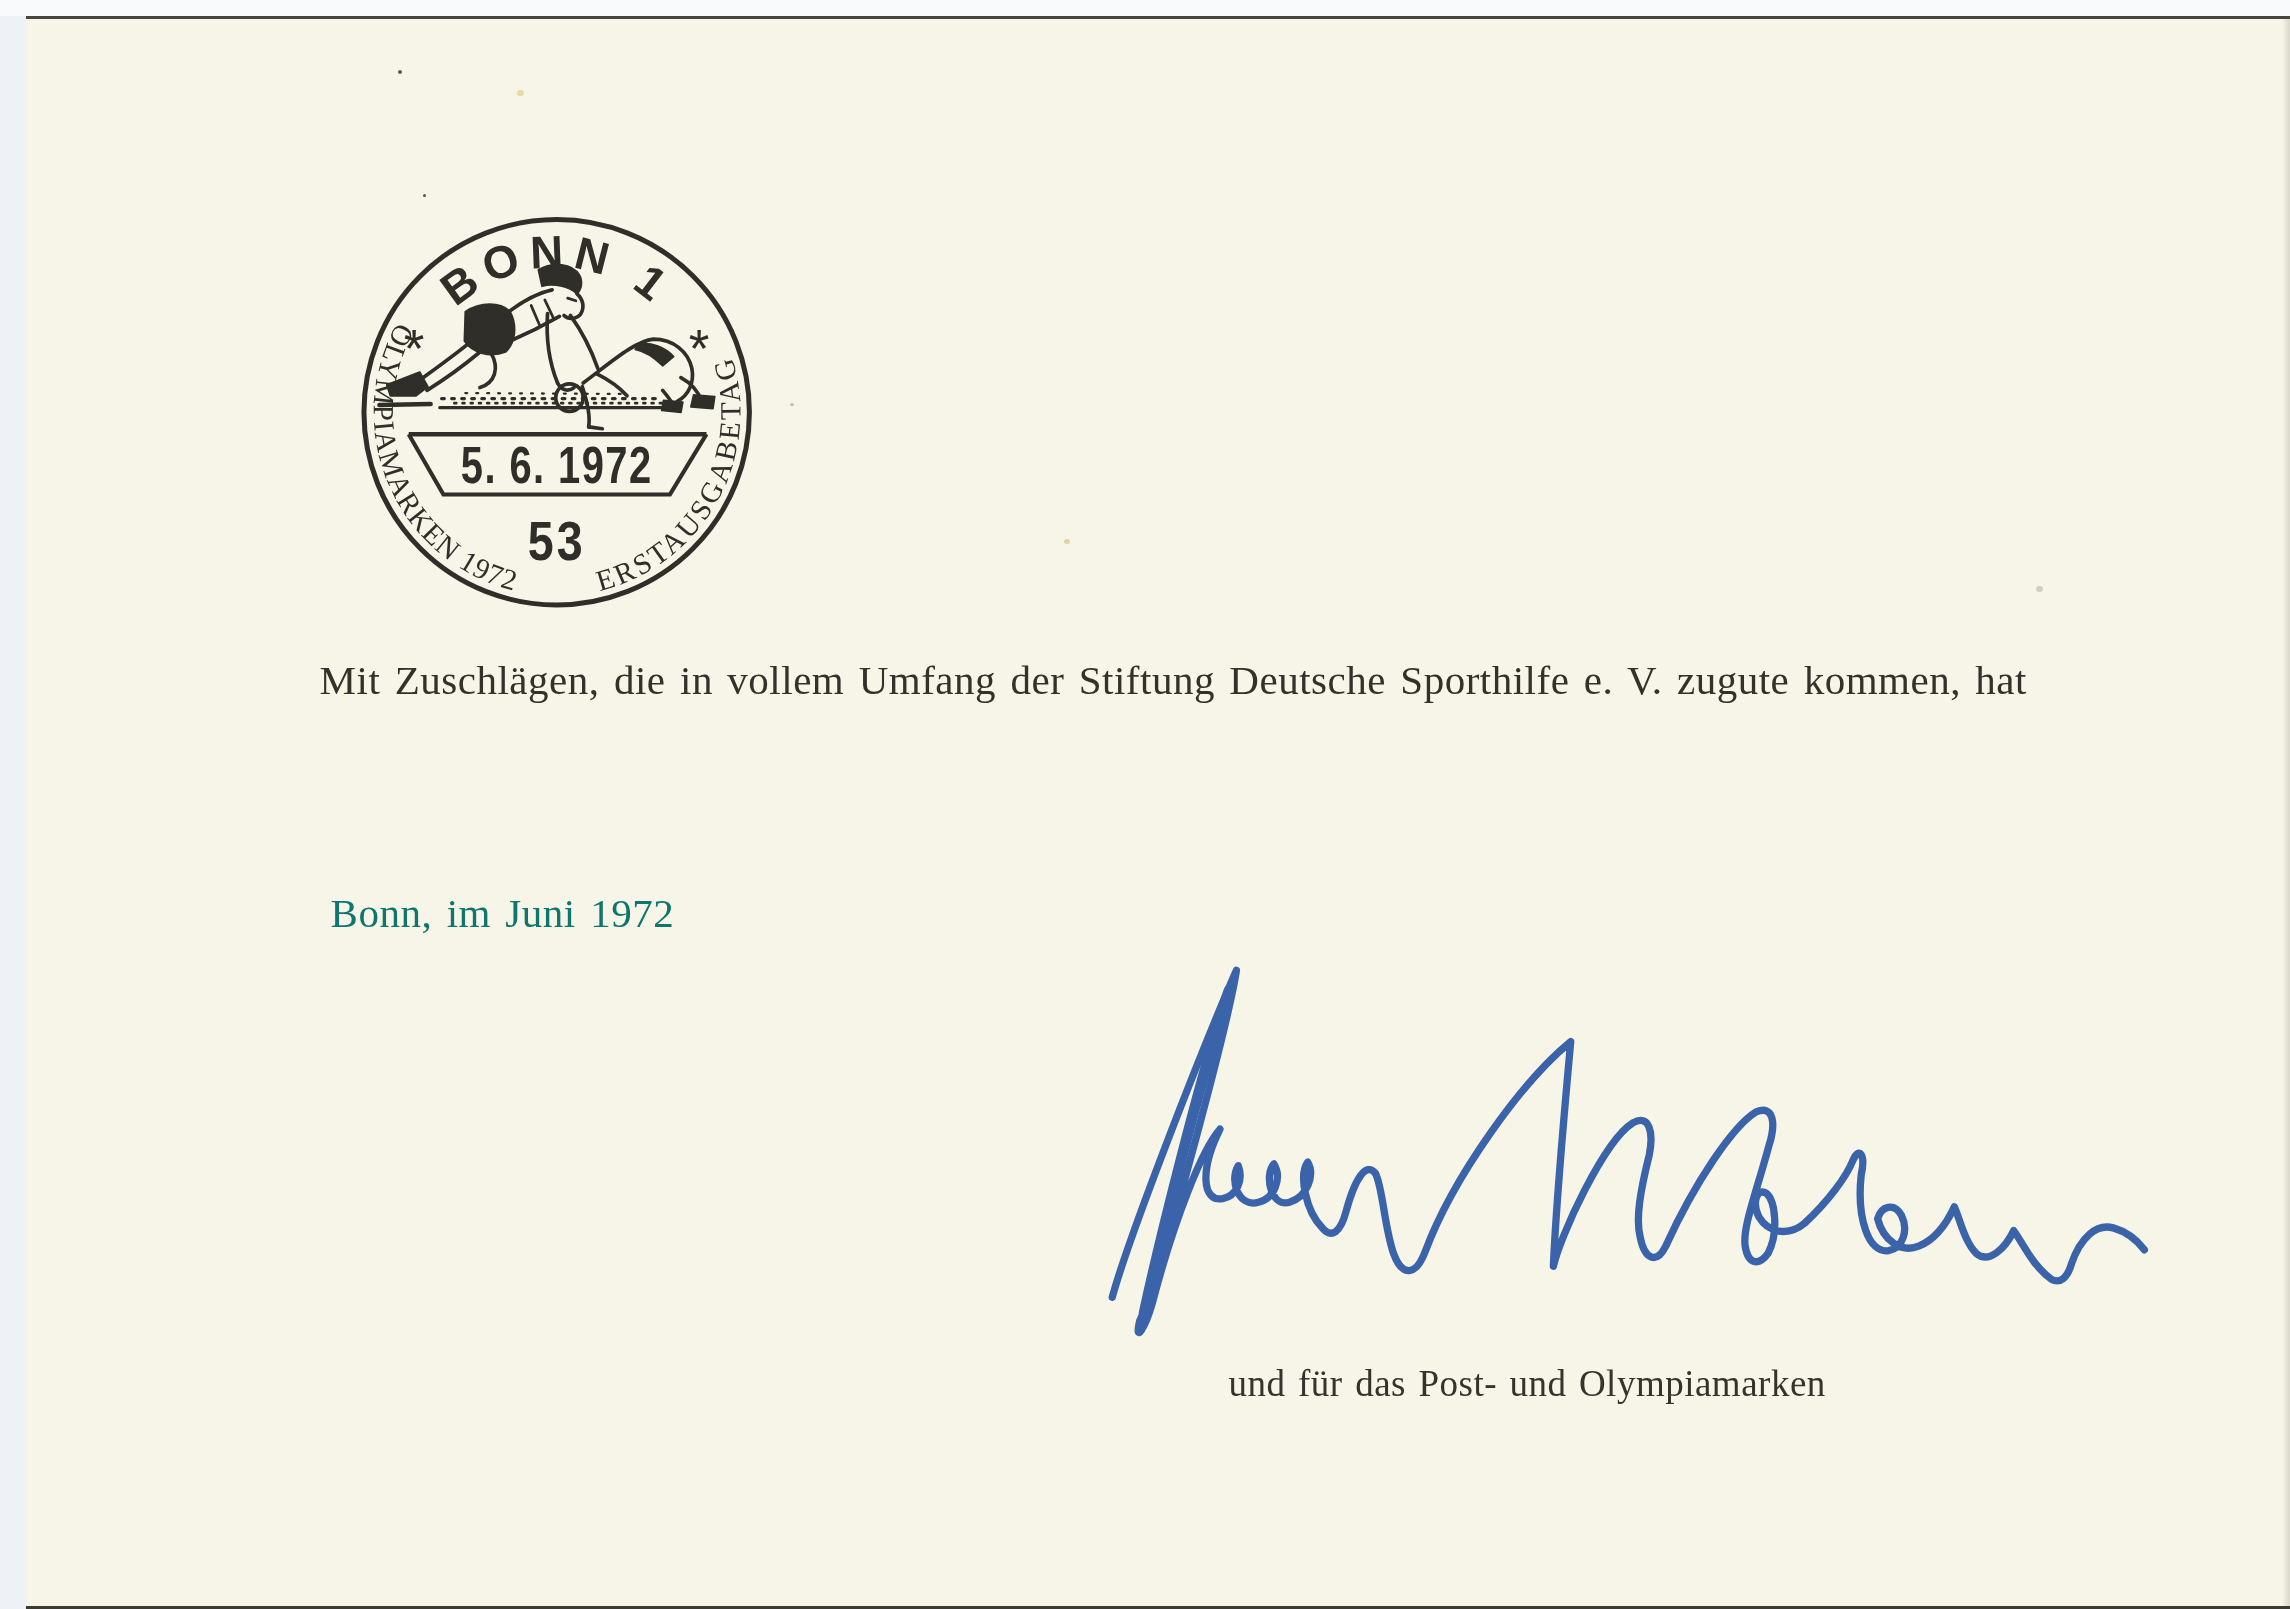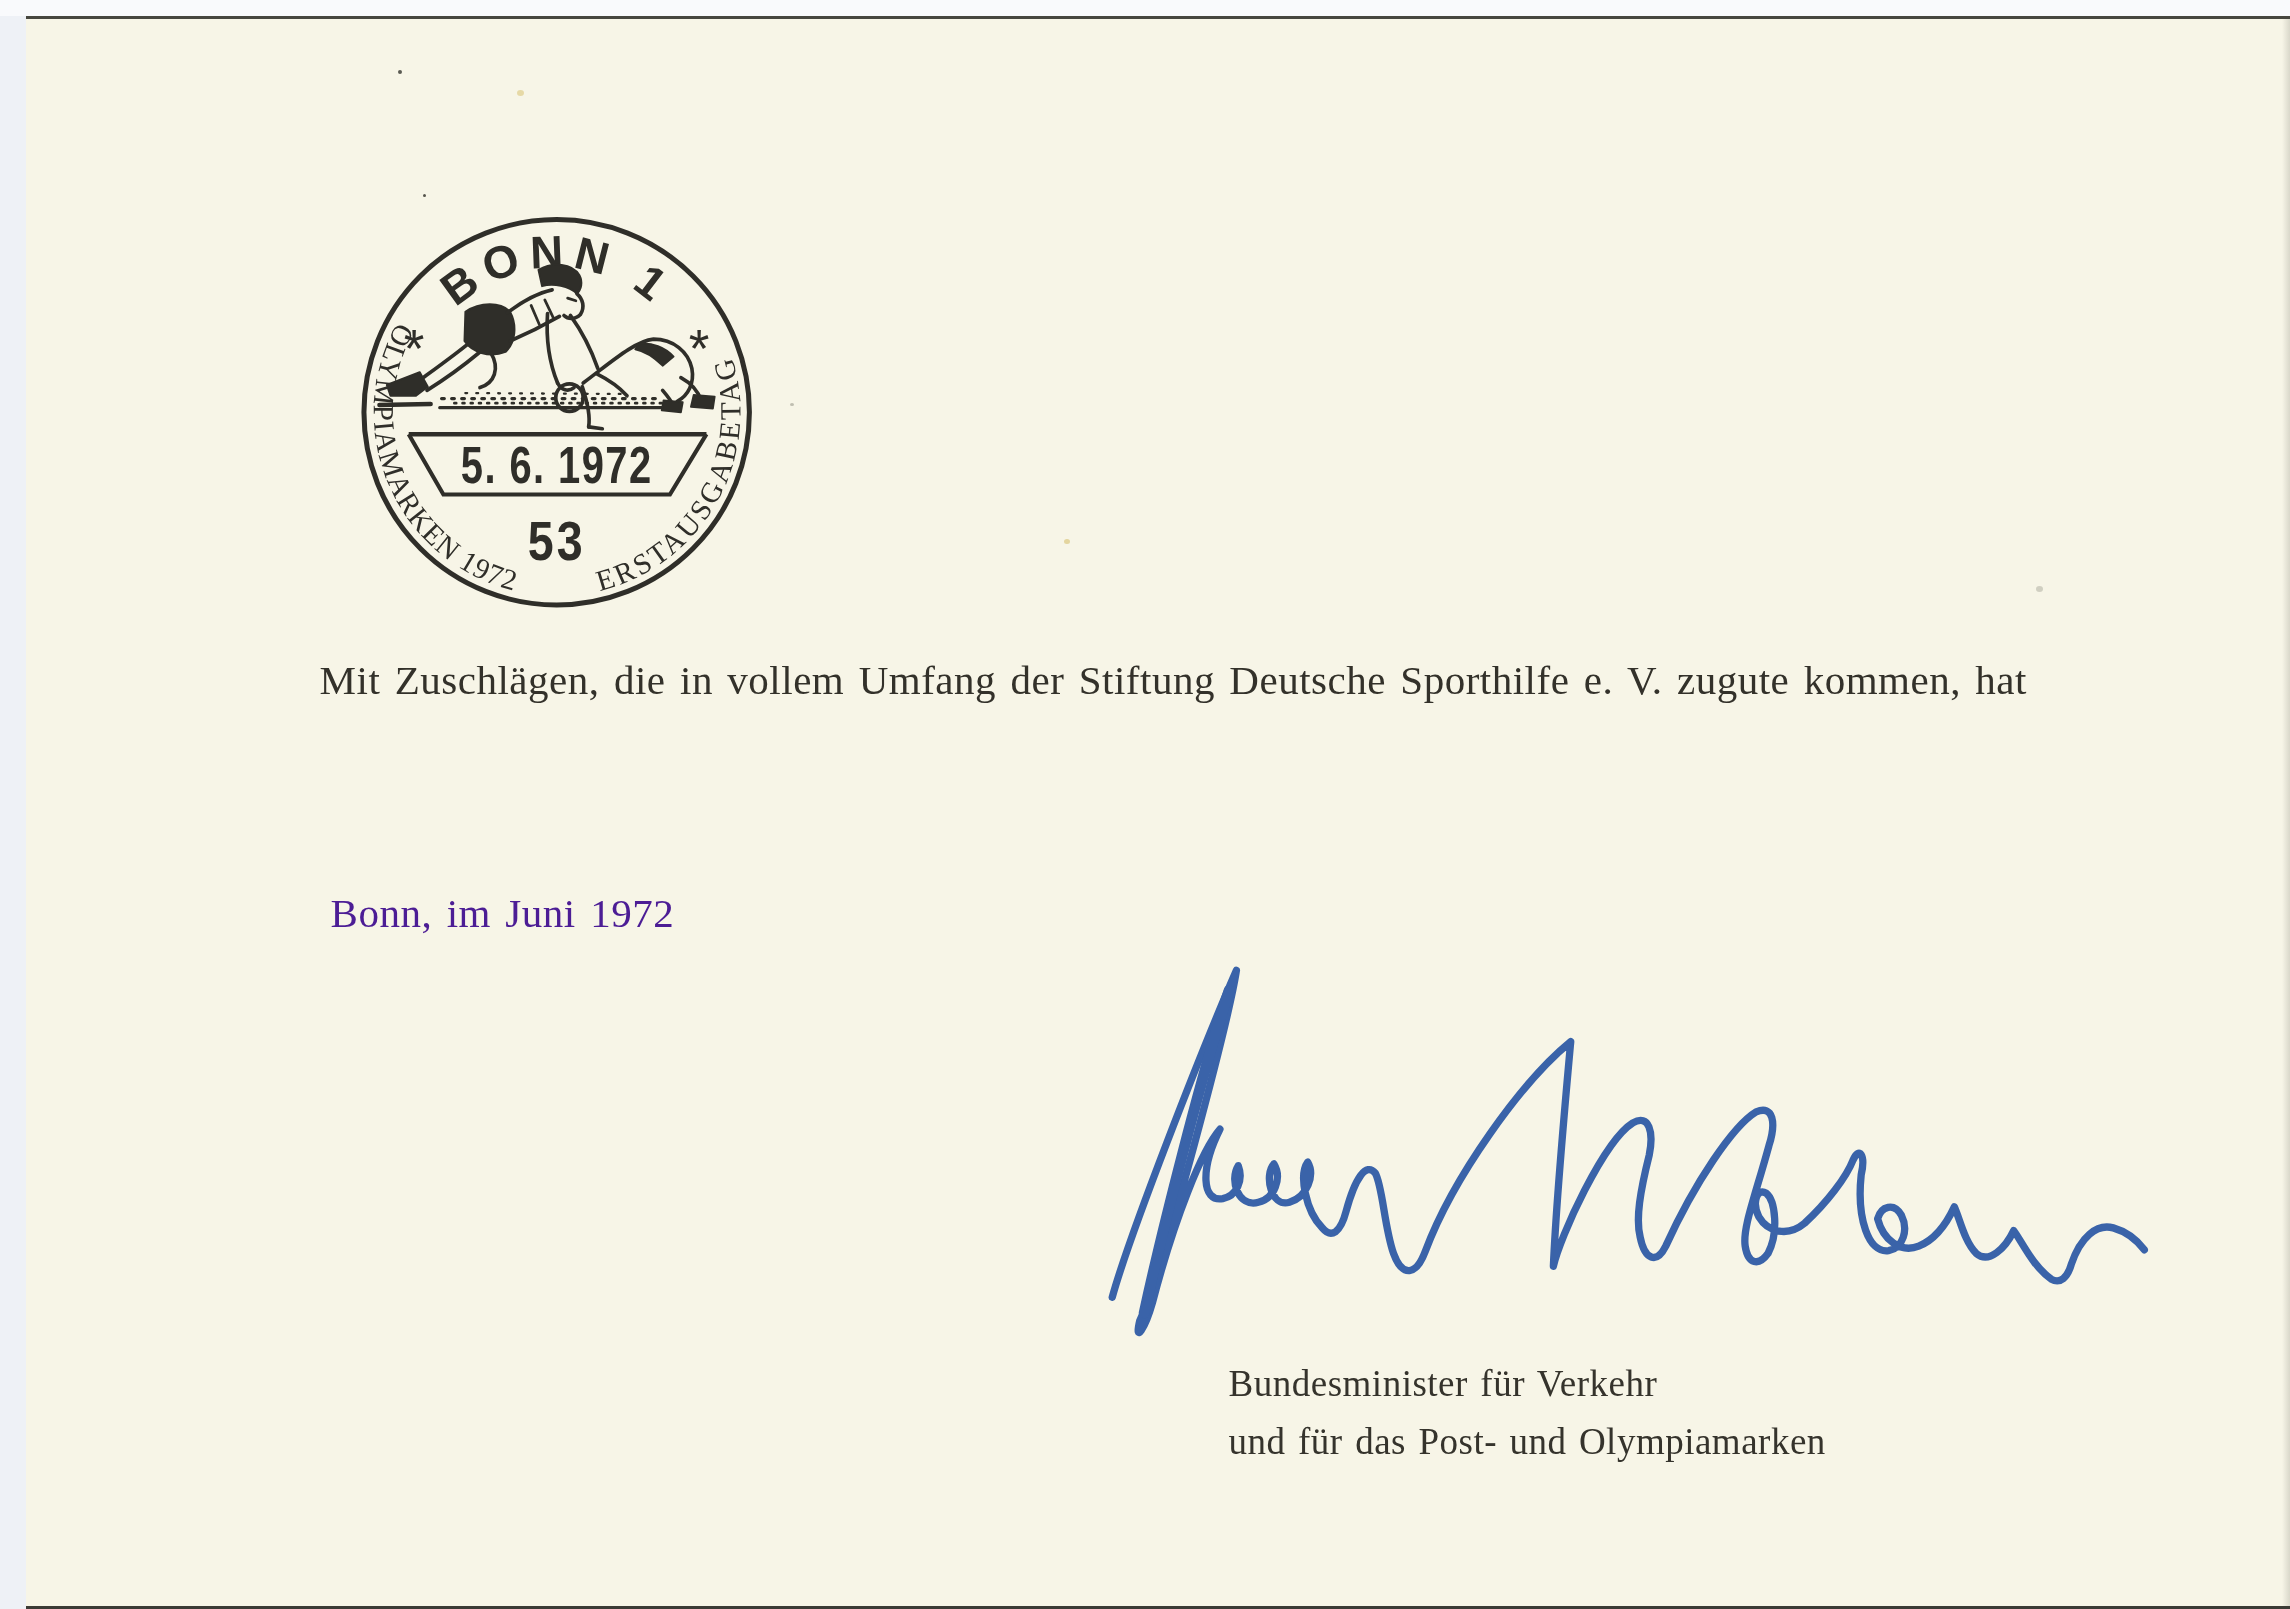--- a/index.html
+++ b/index.html
@@ -23,21 +23,21 @@
     background:linear-gradient(to right, rgba(0,0,0,0), rgba(60,60,50,0.18));
   }
   .stamp{position:absolute;left:326px;top:185px;width:413px;height:422px;}
   .bodytext{
     position:absolute;left:294px;top:629px;width:1736px;
     font-size:41px;line-height:64px;color:#33312a;
     letter-spacing:0.5px;word-spacing:3.7px;white-space:nowrap;
   }
   .dateline{
     position:absolute;left:305px;top:870px;
-    font-size:41px;color:#4c1d95;letter-spacing:0.5px;word-spacing:3.7px;
+    font-size:41px;color:#0f766e;letter-spacing:0.5px;word-spacing:3.7px;
   }
   .signature{position:absolute;left:1066px;top:944px;width:1110px;height:411px;}
   .minister{
     position:absolute;left:1203px;top:1336px;
     font-size:37px;line-height:58px;color:#35332c;
     letter-spacing:0.5px;word-spacing:2.7px;white-space:nowrap;
   }
   .speck{position:absolute;border-radius:50%;}
   .s1{left:372px;top:51px;width:4.6px;height:4.6px;background:#5a5a52;}
   .s2{left:491px;top:71px;width:7.3px;height:6.4px;background:rgba(205,175,70,0.40);}
@@ -169,21 +169,20 @@
                  C 982,330 1000,312 1009,293
                  C 1018,305 1030,332 1050,346
                  C 1060,352 1068,344 1072,330
                  C 1082,300 1100,285 1118,290
                  C 1132,294 1143,302 1152,314"></path>
         <path d="M 150,30 C 120,120 75,300 57,383" stroke-width="12"></path>
       </g>
     </svg>
 
     <div class="minister">
-      <div>Bundesminister für Verkehr</div>
       <div>und für das Post- und Olympiamarken</div>
     </div>
 
     <div class="speck s1"></div>
     <div class="speck s2"></div>
     <div class="speck s3"></div>
     <div class="speck s4"></div>
     <div class="speck s5"></div>
     <div class="speck s6"></div>
   </div>

